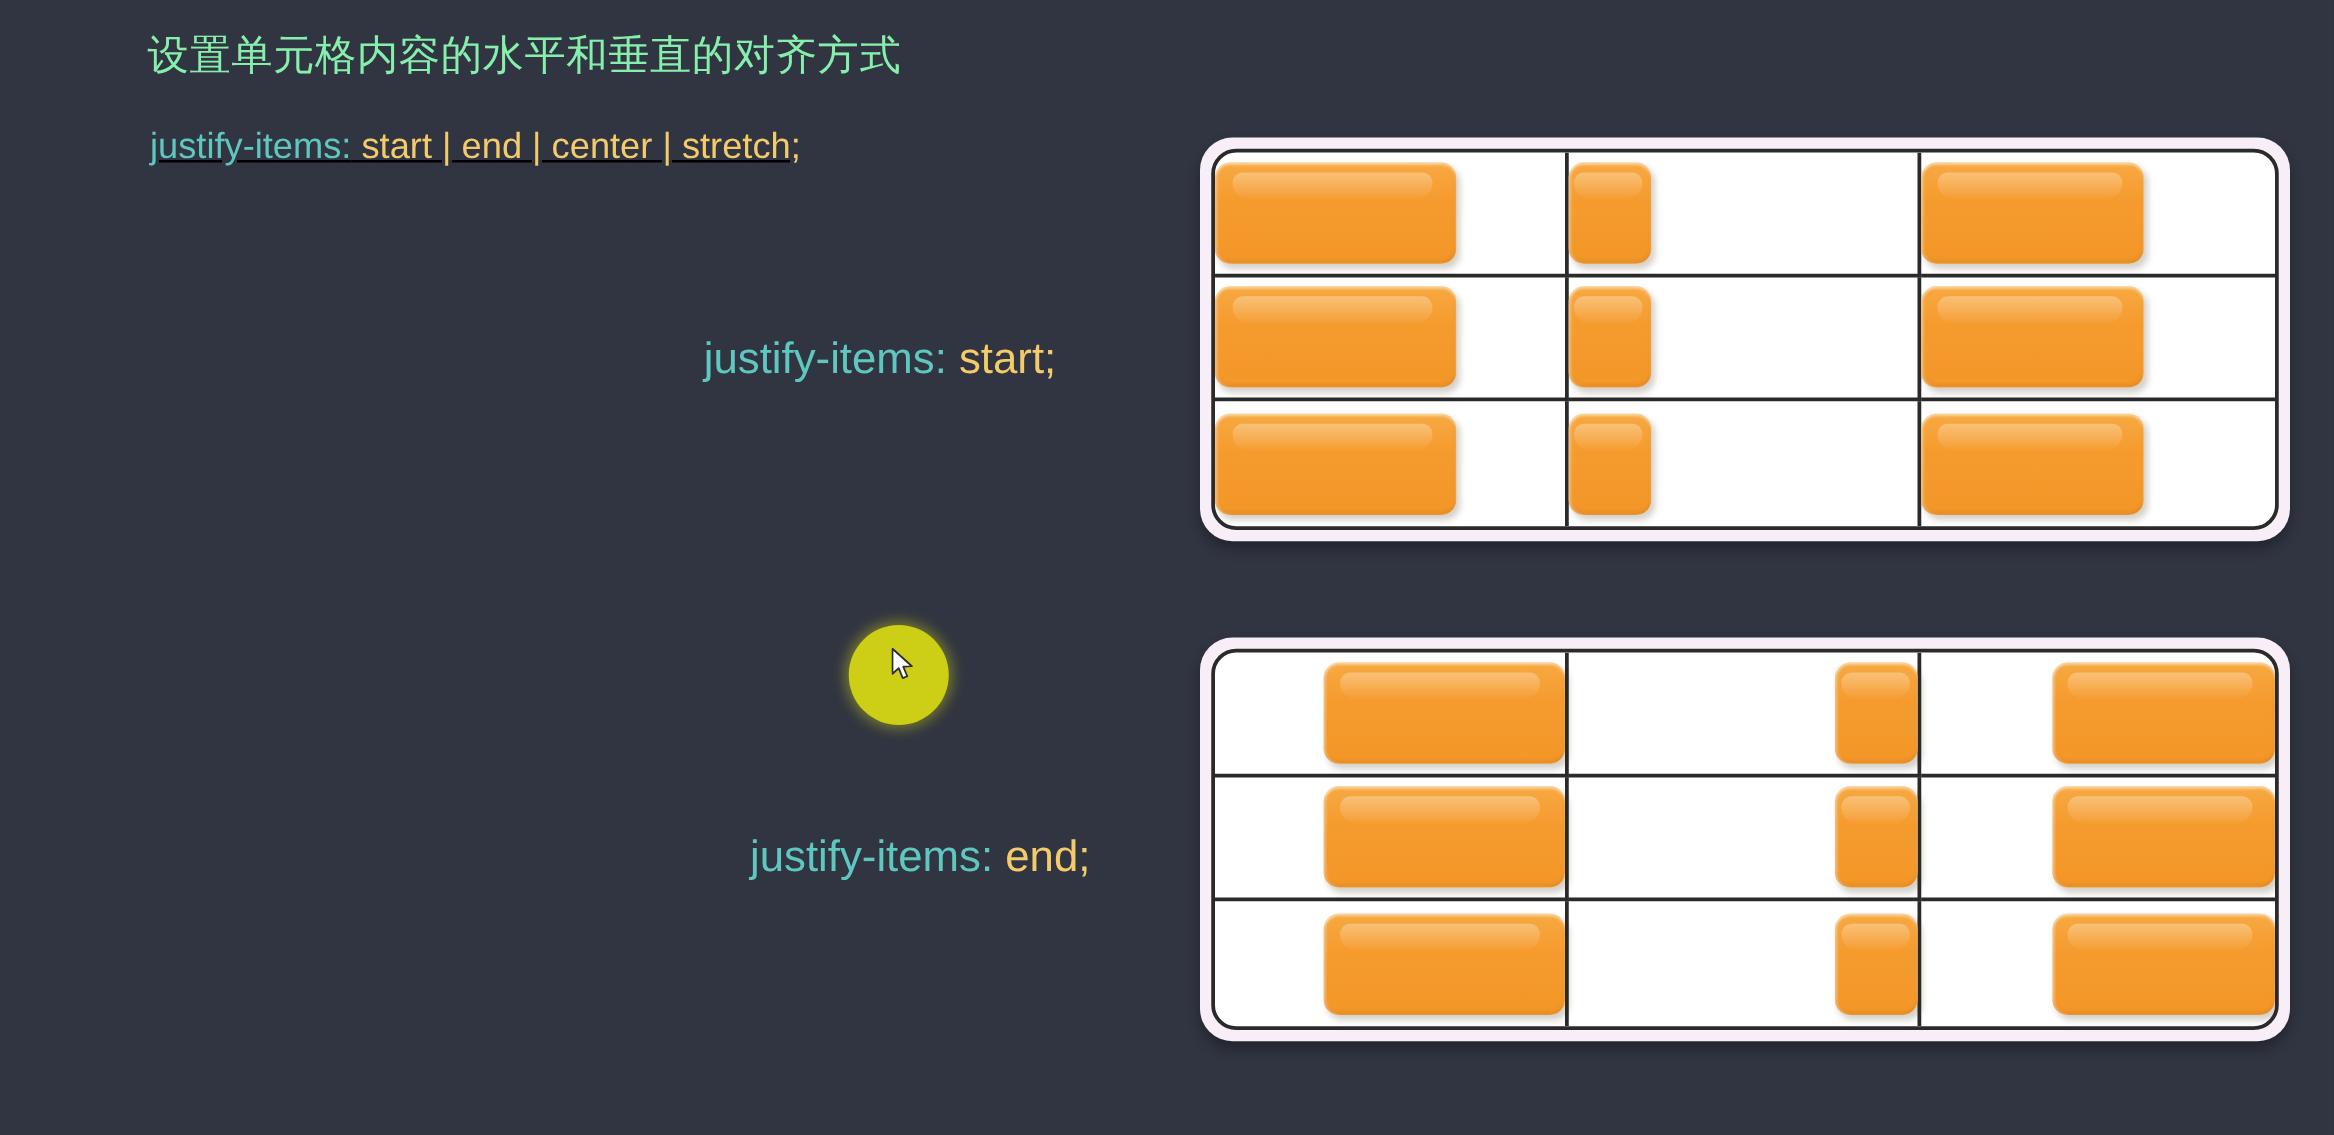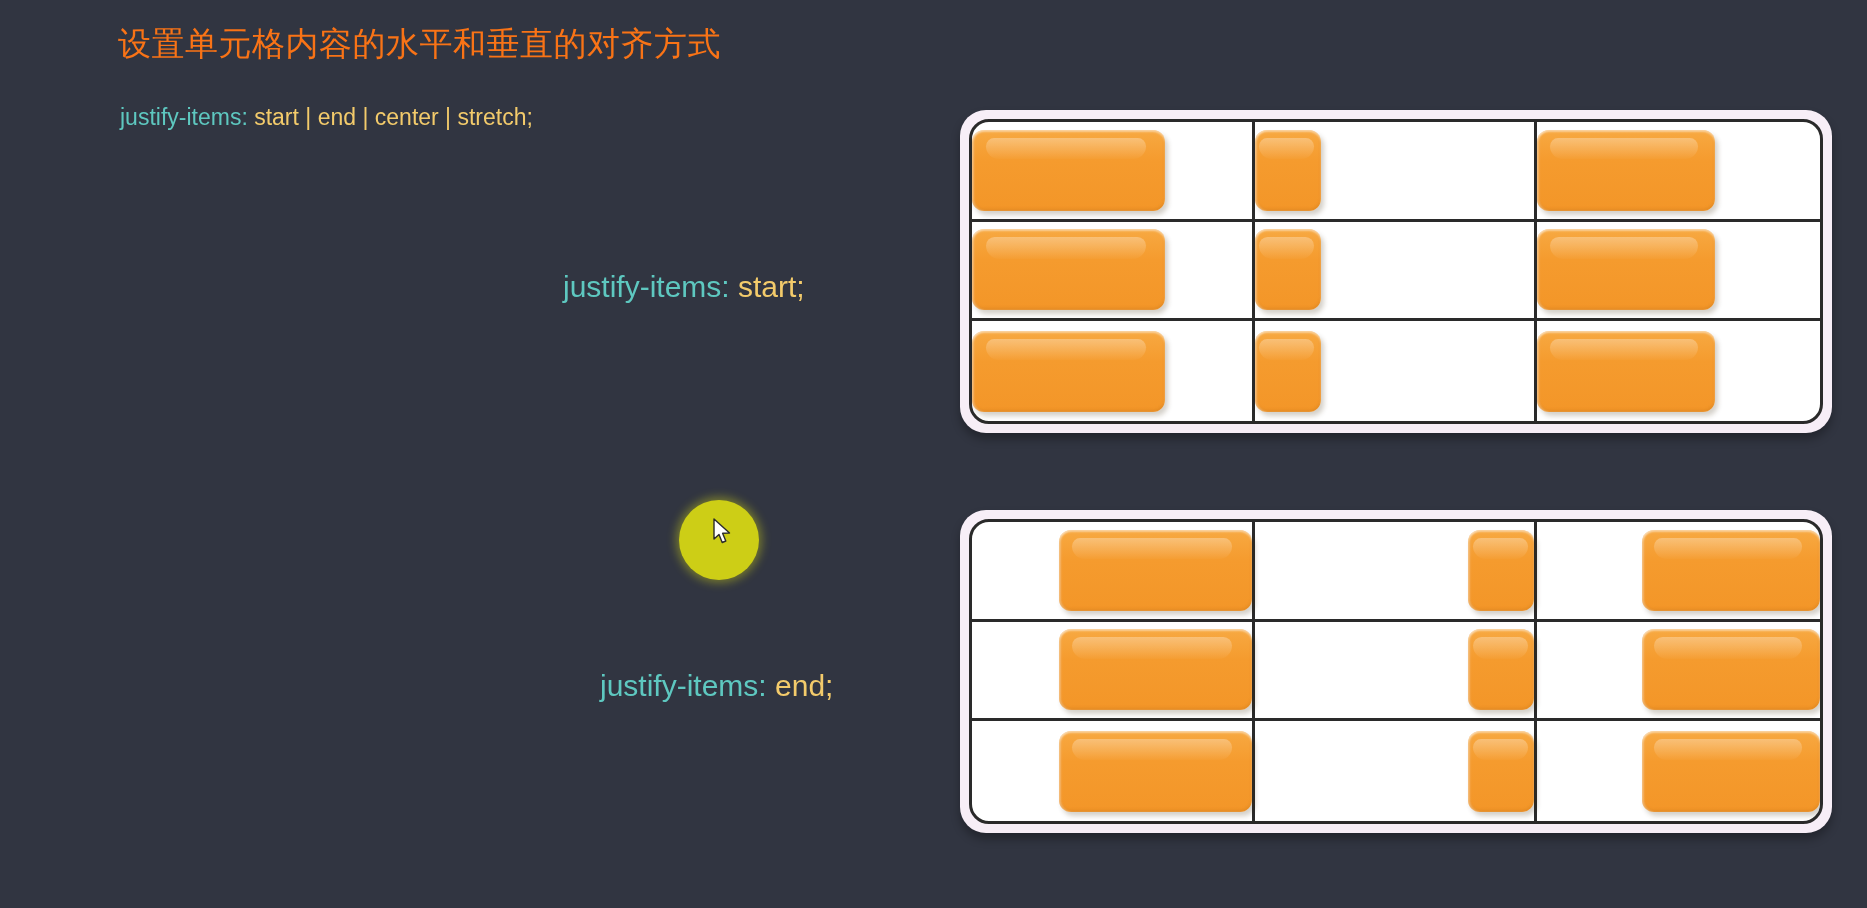--- a/index.html
+++ b/index.html
@@ -16,39 +16,40 @@
     position: relative;
   }
 
   
   .page-title {
     position: absolute;
     left: 118px;
     top: 22px;
     font-size: 33px;
     line-height: 44px;
-    color: #f97316;
+    color: #86efac;
     letter-spacing: 0.5px;
     white-space: nowrap;
   }
 
   .syntax-line {
     position: absolute;
     left: 120px;
     top: 98px;
-    font-size: 23px;
+    font-size: 29px;
     line-height: 38px;
     white-space: nowrap;
+    text-decoration: underline;
   }
   .prop  { color: #5ec8c0; }
   .val   { color: #f3cb6b; }
 
   .case-label {
     position: absolute;
-    font-size: 30px;
+    font-size: 35px;
     line-height: 38px;
     white-space: nowrap;
   }
   .case-label.one { left: 563px; top: 268px; }
   .case-label.two { left: 600px; top: 667px; }
 
   
   .click-halo {
     position: absolute;
     left: 679px;

